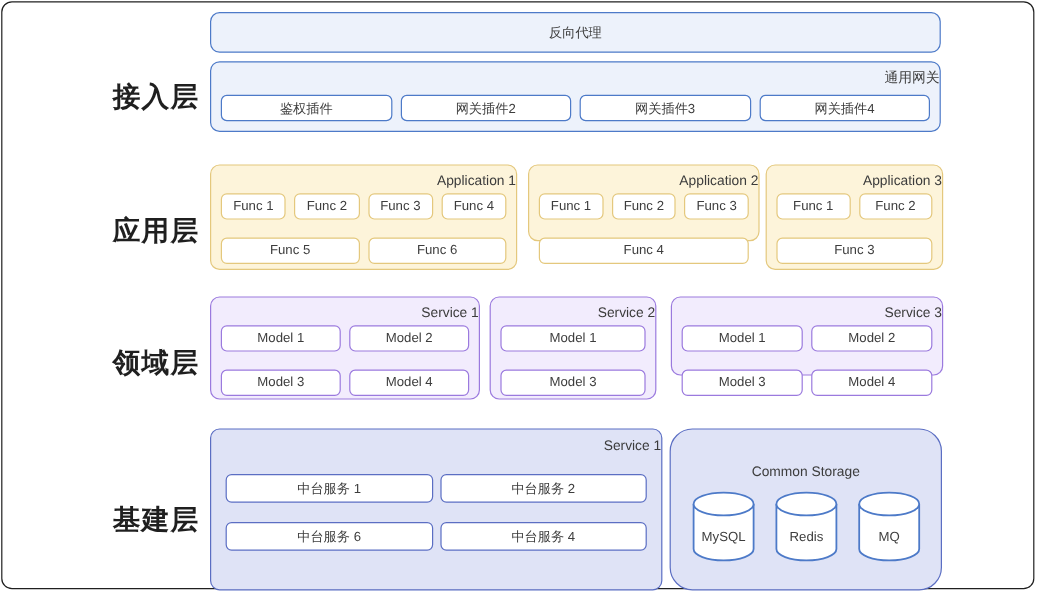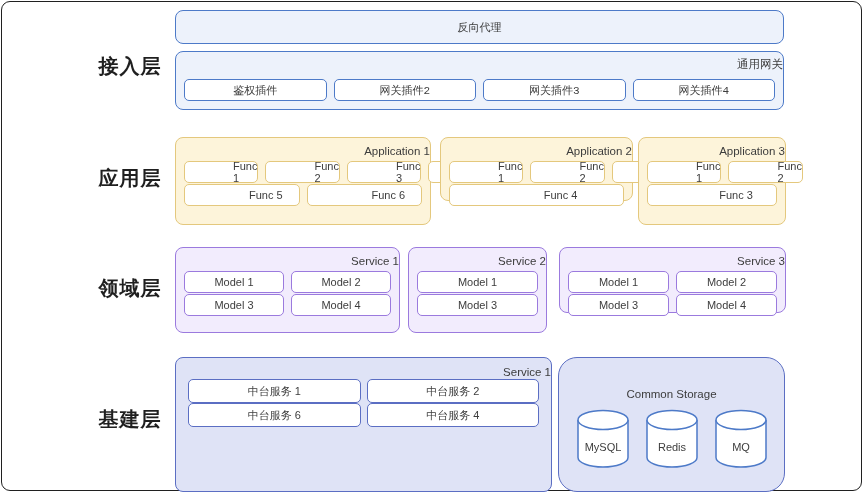--- a/index.html
+++ b/index.html
@@ -7,46 +7,47 @@
     position:relative; width:868px; height:500px; background:#ffffff;
     font-family:"Liberation Sans","DejaVu Sans",sans-serif; overflow:hidden;
   }
   .frame {
     position:absolute; left:1px; top:1px; width:861px; height:490px;
     border:1.5px solid #202020; border-radius:9px; box-sizing:border-box;
     pointer-events:none;
   }
   .layer-label {
     position:absolute; left:94px; width:72px; text-align:center;
-    font-size:20px; line-height:20px; font-weight:600; color:#1f1f1f;
+    font-size:23px; line-height:20px; font-weight:600; color:#1f1f1f;
     letter-spacing:1px;
+    margin-top:14px;
   }
   .box { position:absolute; box-sizing:border-box; border-radius:8px; }
-  .blue   { background:#edf2fb; border:1.5px solid #4d7ac8;font-family:Liberation Mono, monospace; }
+  .blue   { background:#edf2fb; border:1.5px solid #4d7ac8; }
   .yellow { background:#fdf4da; border:1.5px solid #e4c87d; }
   .purple { background:#f2ecfd; border:1.5px solid #9b7ade; }
   .infra  { background:#dfe3f6; border:1.5px solid #5b6ec3; }
 
   .box-title {
     margin-top:6px; text-align:right; font-size:11.5px; line-height:14px;
     color:#3c3c3c;
   }
   .row { display:flex; gap:7px; margin:0 8px; }
-  .row.wide { margin:0 12px; gap:6px; }
+  .row.wide { margin:16px 12px; gap:6px; }
   .mt3{margin-top:3px} .mt7{margin-top:7px} .mt8{margin-top:8px}
-  .mt10{margin-top:1px} .mt14{margin-top:14px}
+  .mt10{margin-top:15px} .mt14{margin-top:14px}
 
   .cell {
     flex:1; height:22px; background:#fff; border-radius:5px;
     display:flex; align-items:center; justify-content:center;
     font-size:11px; color:#3d3d3d; box-sizing:border-box;
   }
   .cell.tall { height:24px; }
   .b-blue   { border:1.3px solid #4d7ac8; }
-  .b-yellow { border:1.3px solid #e4c87d;padding-left:48px; }
+  .b-yellow { border:1.3px solid #e4c87d; }
   .b-purple { border:1.3px solid #9b7ade; }
   .b-infra  { border:1.3px solid #5b6ec3; }
 
   .rp { left:175px; top:10px; width:609px; height:34px;
         display:flex; align-items:center; justify-content:center;
         font-size:11px; color:#3c3c3c; }
   .gw        { left:175px; top:51px;  width:609px; height:59px; }
   .app1      { left:175px; top:137px; width:256px; height:88px; }
   .app2      { left:440px; top:137px; width:193px; height:64px; }
   .app3      { left:638px; top:137px; width:148px; height:88px; }

